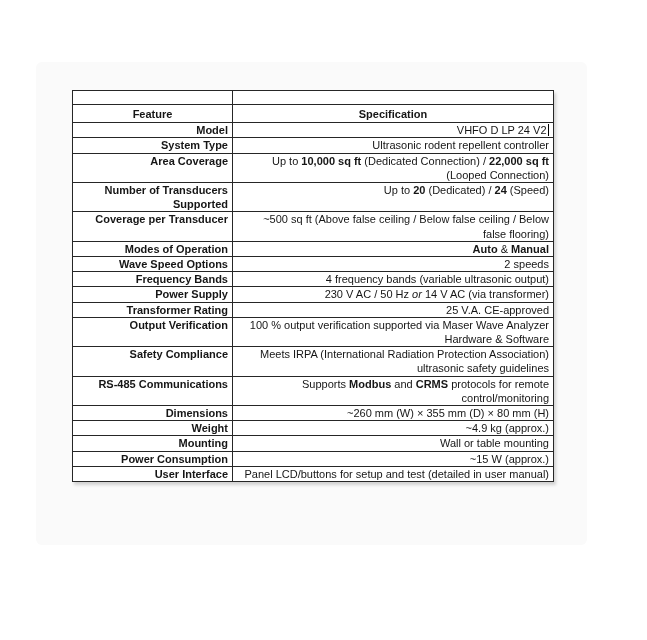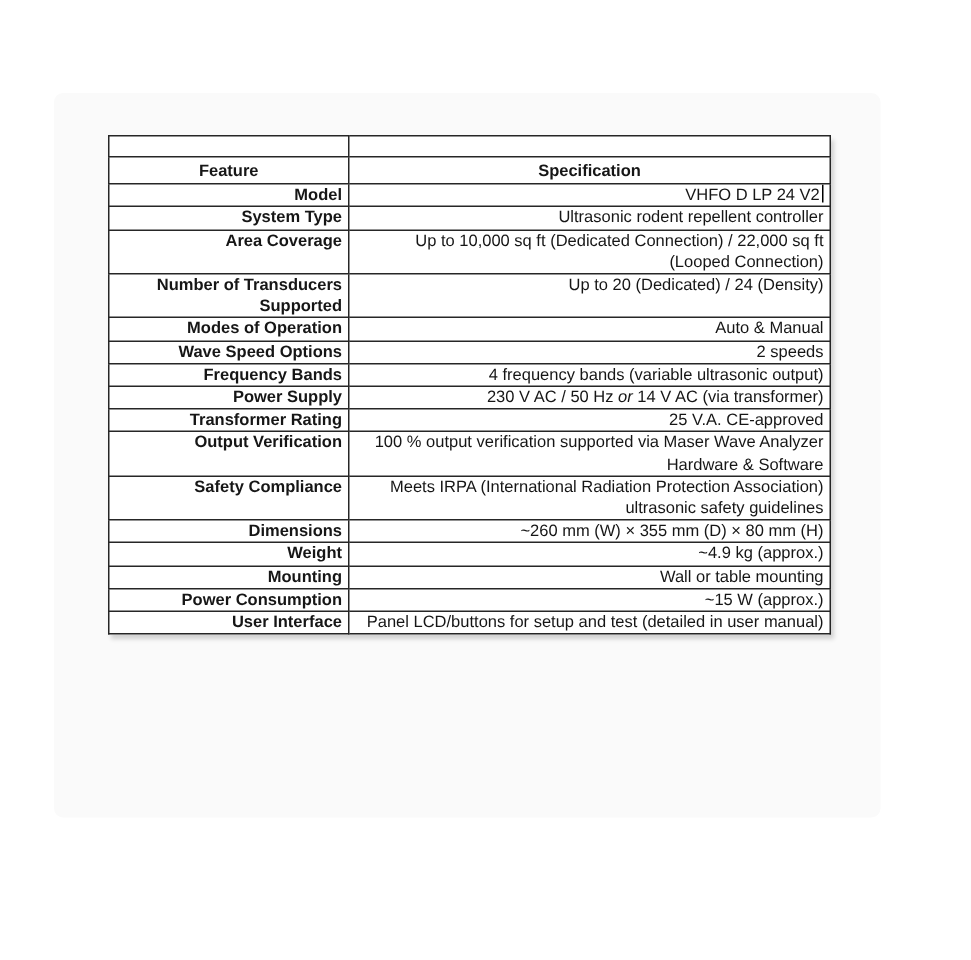--- a/index.html
+++ b/index.html
@@ -47,21 +47,21 @@
     text-align: right;
     overflow: hidden;
   }
   .spec-table tr.empty-row td { height: 13px; }
   .spec-table th {
     text-align: center;
     font-weight: bold;
     padding: 1.5px 4px;
   }
   .feature-cell { font-weight: bold; }
-  .spec-cell .b { font-weight: normal; }
+  .spec-cell .b { font-weight: bold; }
   .spec-cell .i { font-style: italic; margin-top: 48px; }
   .caret {
     display: inline-block;
     width: 1.5px;
     height: 12px;
     background: #000;
     vertical-align: -2px;
     margin-left: 1px;
     animation: blink 1.1s steps(1) infinite;
   }
@@ -96,21 +96,25 @@
         <tr>
           <td class="feature-cell">System Type</td>
           <td class="spec-cell"><span>Ultrasonic rodent repellent controller</span></td>
         </tr>
         <tr>
           <td class="feature-cell">Area Coverage</td>
           <td class="spec-cell"><span>Up to </span><span class="b">10,000 sq ft</span><span> (Dedicated Connection) / </span><span class="b">22,000 sq ft</span><span> (Looped Connection)</span></td>
         </tr>
         <tr>
           <td class="feature-cell">Number of Transducers Supported</td>
-          <td class="spec-cell"><span>Up to </span><span class="b">20</span><span> (Dedicated) / </span><span class="b">24</span><span> (Density)</span></td>
+          <td class="spec-cell"><span>Up to </span><span class="b">20</span><span> (Dedicated) / </span><span class="b">24</span><span> (Speed)</span></td>
+        </tr>
+        <tr>
+          <td class="feature-cell">Coverage per Transducer</td>
+          <td class="spec-cell"><span>~500 sq ft (Above false ceiling / Below false ceiling / Below false flooring)</span></td>
         </tr>
         <tr>
           <td class="feature-cell">Modes of Operation</td>
           <td class="spec-cell"><span class="b">Auto</span><span> &amp; </span><span class="b">Manual</span></td>
         </tr>
         <tr>
           <td class="feature-cell">Wave Speed Options</td>
           <td class="spec-cell"><span>2 speeds</span></td>
         </tr>
         <tr>
@@ -127,20 +131,24 @@
         </tr>
         <tr>
           <td class="feature-cell">Output Verification</td>
           <td class="spec-cell"><span>100 % output verification supported via Maser Wave Analyzer Hardware &amp; Software</span></td>
         </tr>
         <tr>
           <td class="feature-cell">Safety Compliance</td>
           <td class="spec-cell"><span>Meets IRPA (International Radiation Protection Association) ultrasonic safety guidelines</span></td>
         </tr>
         <tr>
+          <td class="feature-cell">RS-485 Communications</td>
+          <td class="spec-cell"><span>Supports </span><span class="b">Modbus</span><span> and </span><span class="b">CRMS</span><span> protocols for remote control/monitoring</span></td>
+        </tr>
+        <tr>
           <td class="feature-cell">Dimensions</td>
           <td class="spec-cell"><span>~260 mm (W) × 355 mm (D) × 80 mm (H)</span></td>
         </tr>
         <tr>
           <td class="feature-cell">Weight</td>
           <td class="spec-cell"><span>~4.9 kg (approx.)</span></td>
         </tr>
         <tr>
           <td class="feature-cell">Mounting</td>
           <td class="spec-cell"><span>Wall or table mounting</span></td>

